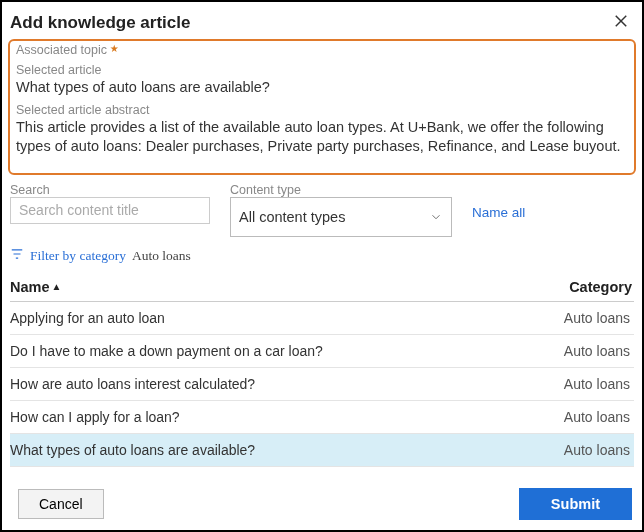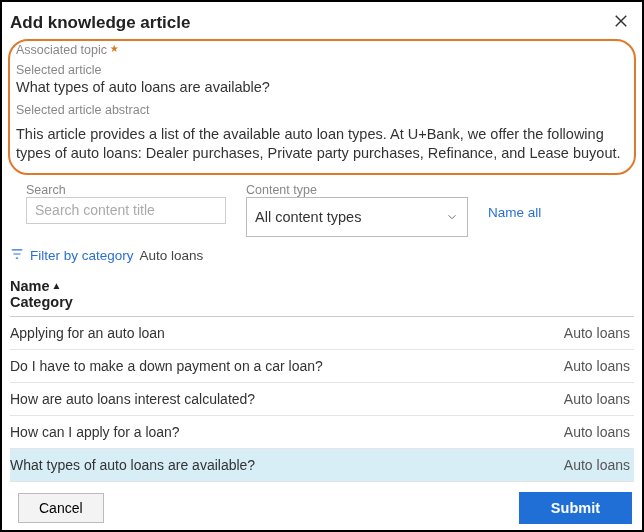--- a/index.html
+++ b/index.html
@@ -11,71 +11,69 @@
   .header {
     display: flex; align-items: center; justify-content: space-between;
     padding: 10px 12px 6px 8px;
   }
   .header h1 { font-size: 17px; font-weight: bold; color: #222; }
   .close-icon { cursor: pointer; }
   .close-icon svg { width: 18px; height: 18px; stroke: #333; stroke-width: 2; }
   .highlight-box {
     margin: 0 6px 6px 6px;
     border: 2px solid #e07a2b;
-    border-radius: 20px;
-    padding: 2px 6px 10px 6px;
+    border-radius: 6px;
+    padding: 2px 6px 17px 6px;
   }
   .field-label { font-size: 12.5px; color: #888; margin-top: 0; }
   .req-star { color: #d97a1f; font-size: 10px; vertical-align: top; }
   .select-wrap {
     margin-top: 2px;
     border: 1px solid #ccc;
     height: 30px; width: 355px;
     display: flex; align-items: center; justify-content: space-between;
     padding: 0 10px; cursor: pointer; background: #fff;
   }
   .select-wrap span { font-size: 14.5px; color: #333; }
   .chevron { width: 14px; height: 14px; }
   .chevron polyline { fill: none; stroke: #666; stroke-width: 1.6; }
   .sub-label { font-size: 12.5px; color: #888; margin-top: 6px; }
   .value-text { font-size: 14.5px; color: #333; margin-top: 1px; line-height: 1.3; }
-  .abstract { font-size: 14.5px; color: #333; margin-top: 8px; line-height: 1.3; }
+  .abstract { font-size: 14.5px; color: #333; margin-top: 1px; line-height: 1.3; }
   .filters-row {
     display: flex; align-items: flex-start; gap: 20px;
     padding: 2px 8px 0 8px;
-    margin-left: 16px;
   }
   .filter-col { display: flex; flex-direction: column; }
   .search-input {
     border: 1px solid #ccc; height: 27px; width: 200px; padding: 0 8px;
     font-size: 14px; color: #333;
   }
   .search-input::placeholder { color: #aaa; }
   .ctype-select {
     border: 1px solid #bbb; height: 40px; width: 222px; padding: 0 8px;
     font-size: 14.5px; color: #333;
     display: flex; align-items: center; justify-content: space-between; cursor: pointer;
     background: #fff;
   }
   .clear-link { color: #2a6fd6; font-size: 13.5px; cursor: pointer; margin-top: 22px; }
   .filter-cat-row {
     display: flex; align-items: center; gap: 6px;
     padding: 10px 8px 8px 8px;
-    color: #2a6fd6; font-size: 13.5px;
+    color: #2a6fd6; font-size: 13.5px; font-family: Liberation Serif, serif;
   }
   .filter-cat-row .cat-value { color: #444; }
   .filter-icon svg { width: 14px; height: 14px; }
   .table {
     padding: 0 8px; flex: 1 1 auto;
   }
   .thead {
     display: flex; justify-content: space-between;
     border-bottom: 1px solid #ccc;
     padding: 6px 2px 6px 0;
-    flex-direction: column;
   }
   .thead .th { font-weight: bold; font-size: 14.5px; color: #222; cursor: pointer; }
   .thead .th.name { display: flex; align-items: center; gap: 2px; }
   .sort-arrow { font-size: 10px; color: #222; }
   .trow {
     display: flex; justify-content: space-between; align-items: center;
     border-bottom: 1px solid #e4e4e4;
     padding: 8px 4px 8px 0;
     font-size: 14px; color: #333; cursor: pointer;
   }

